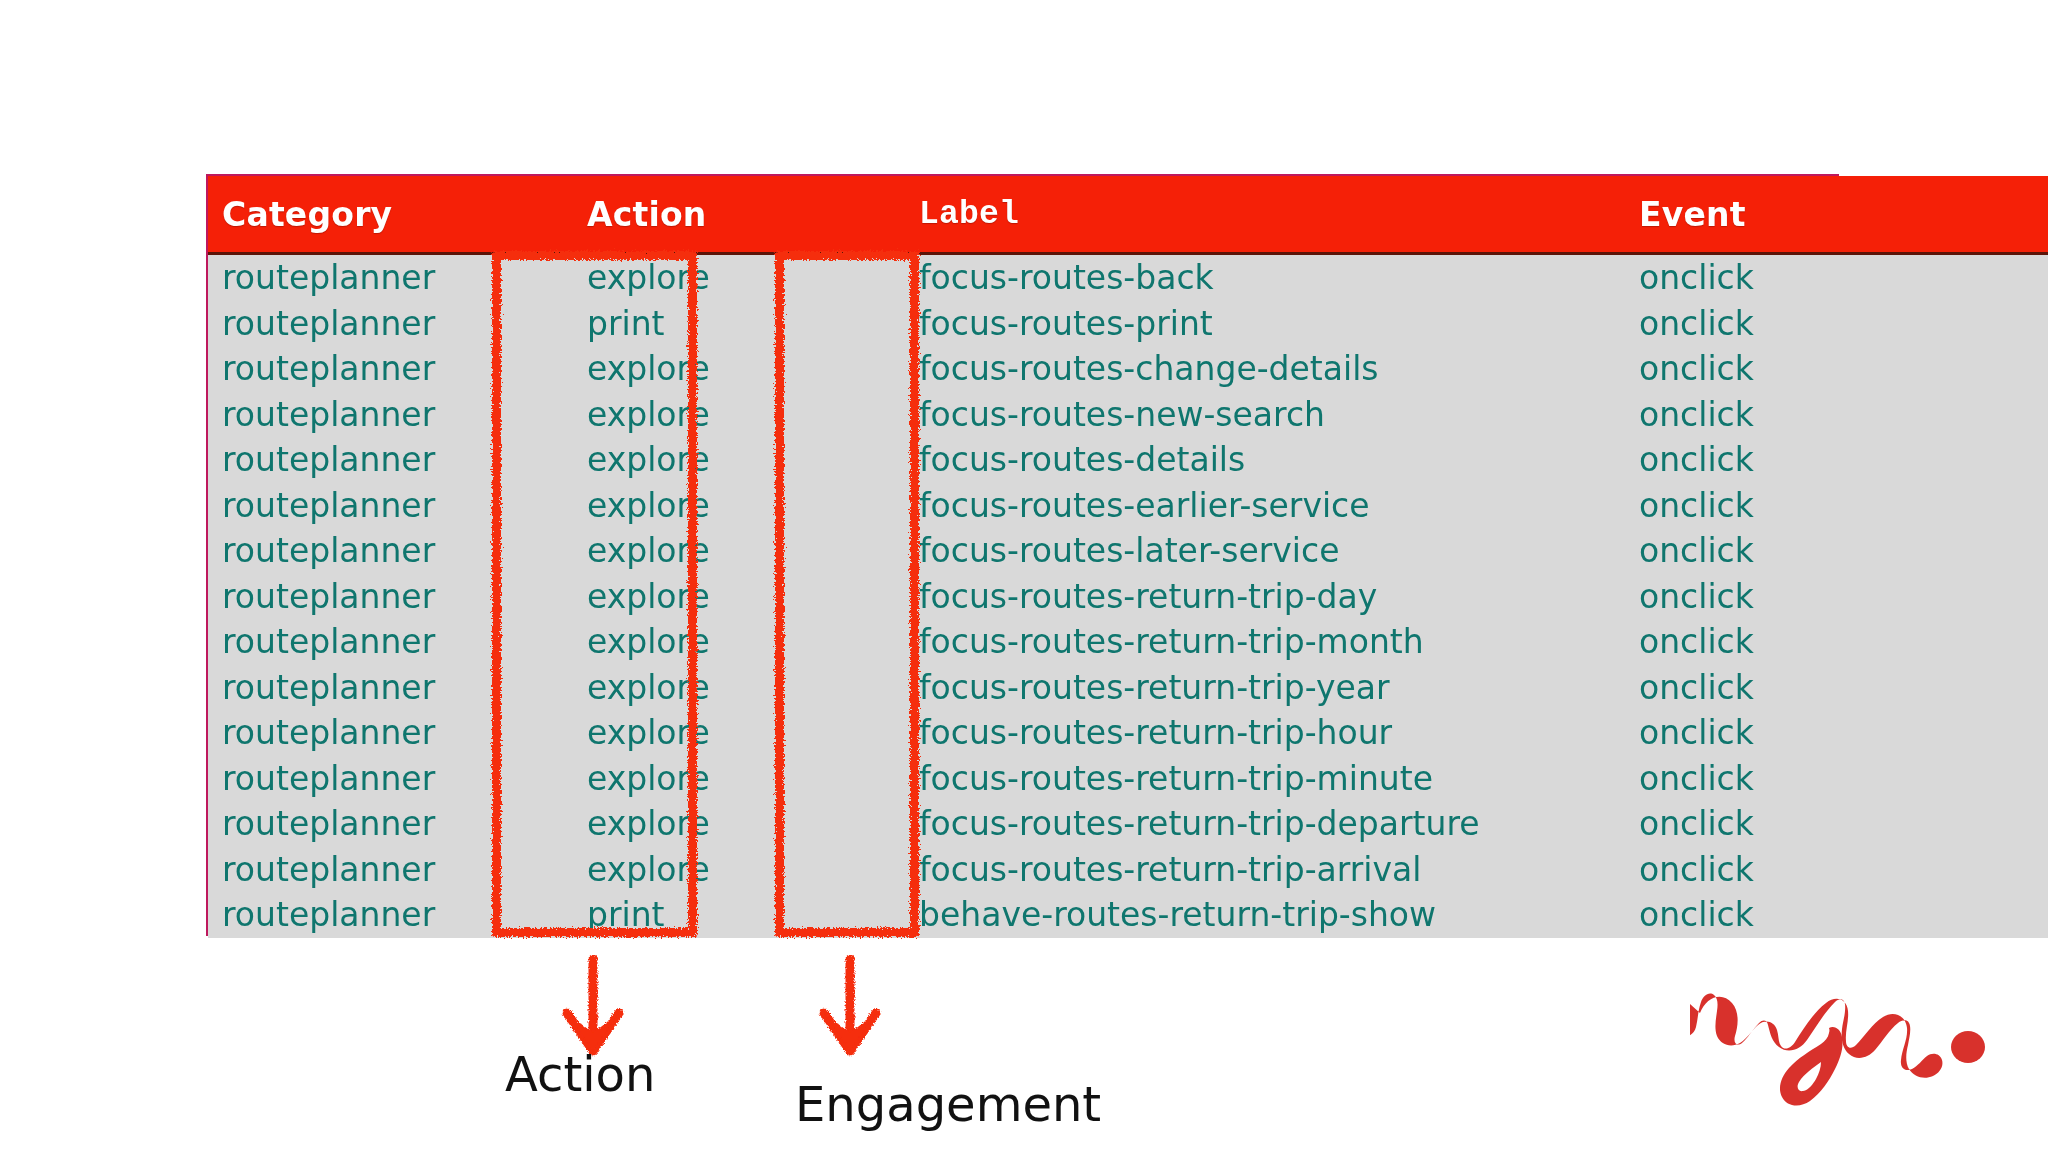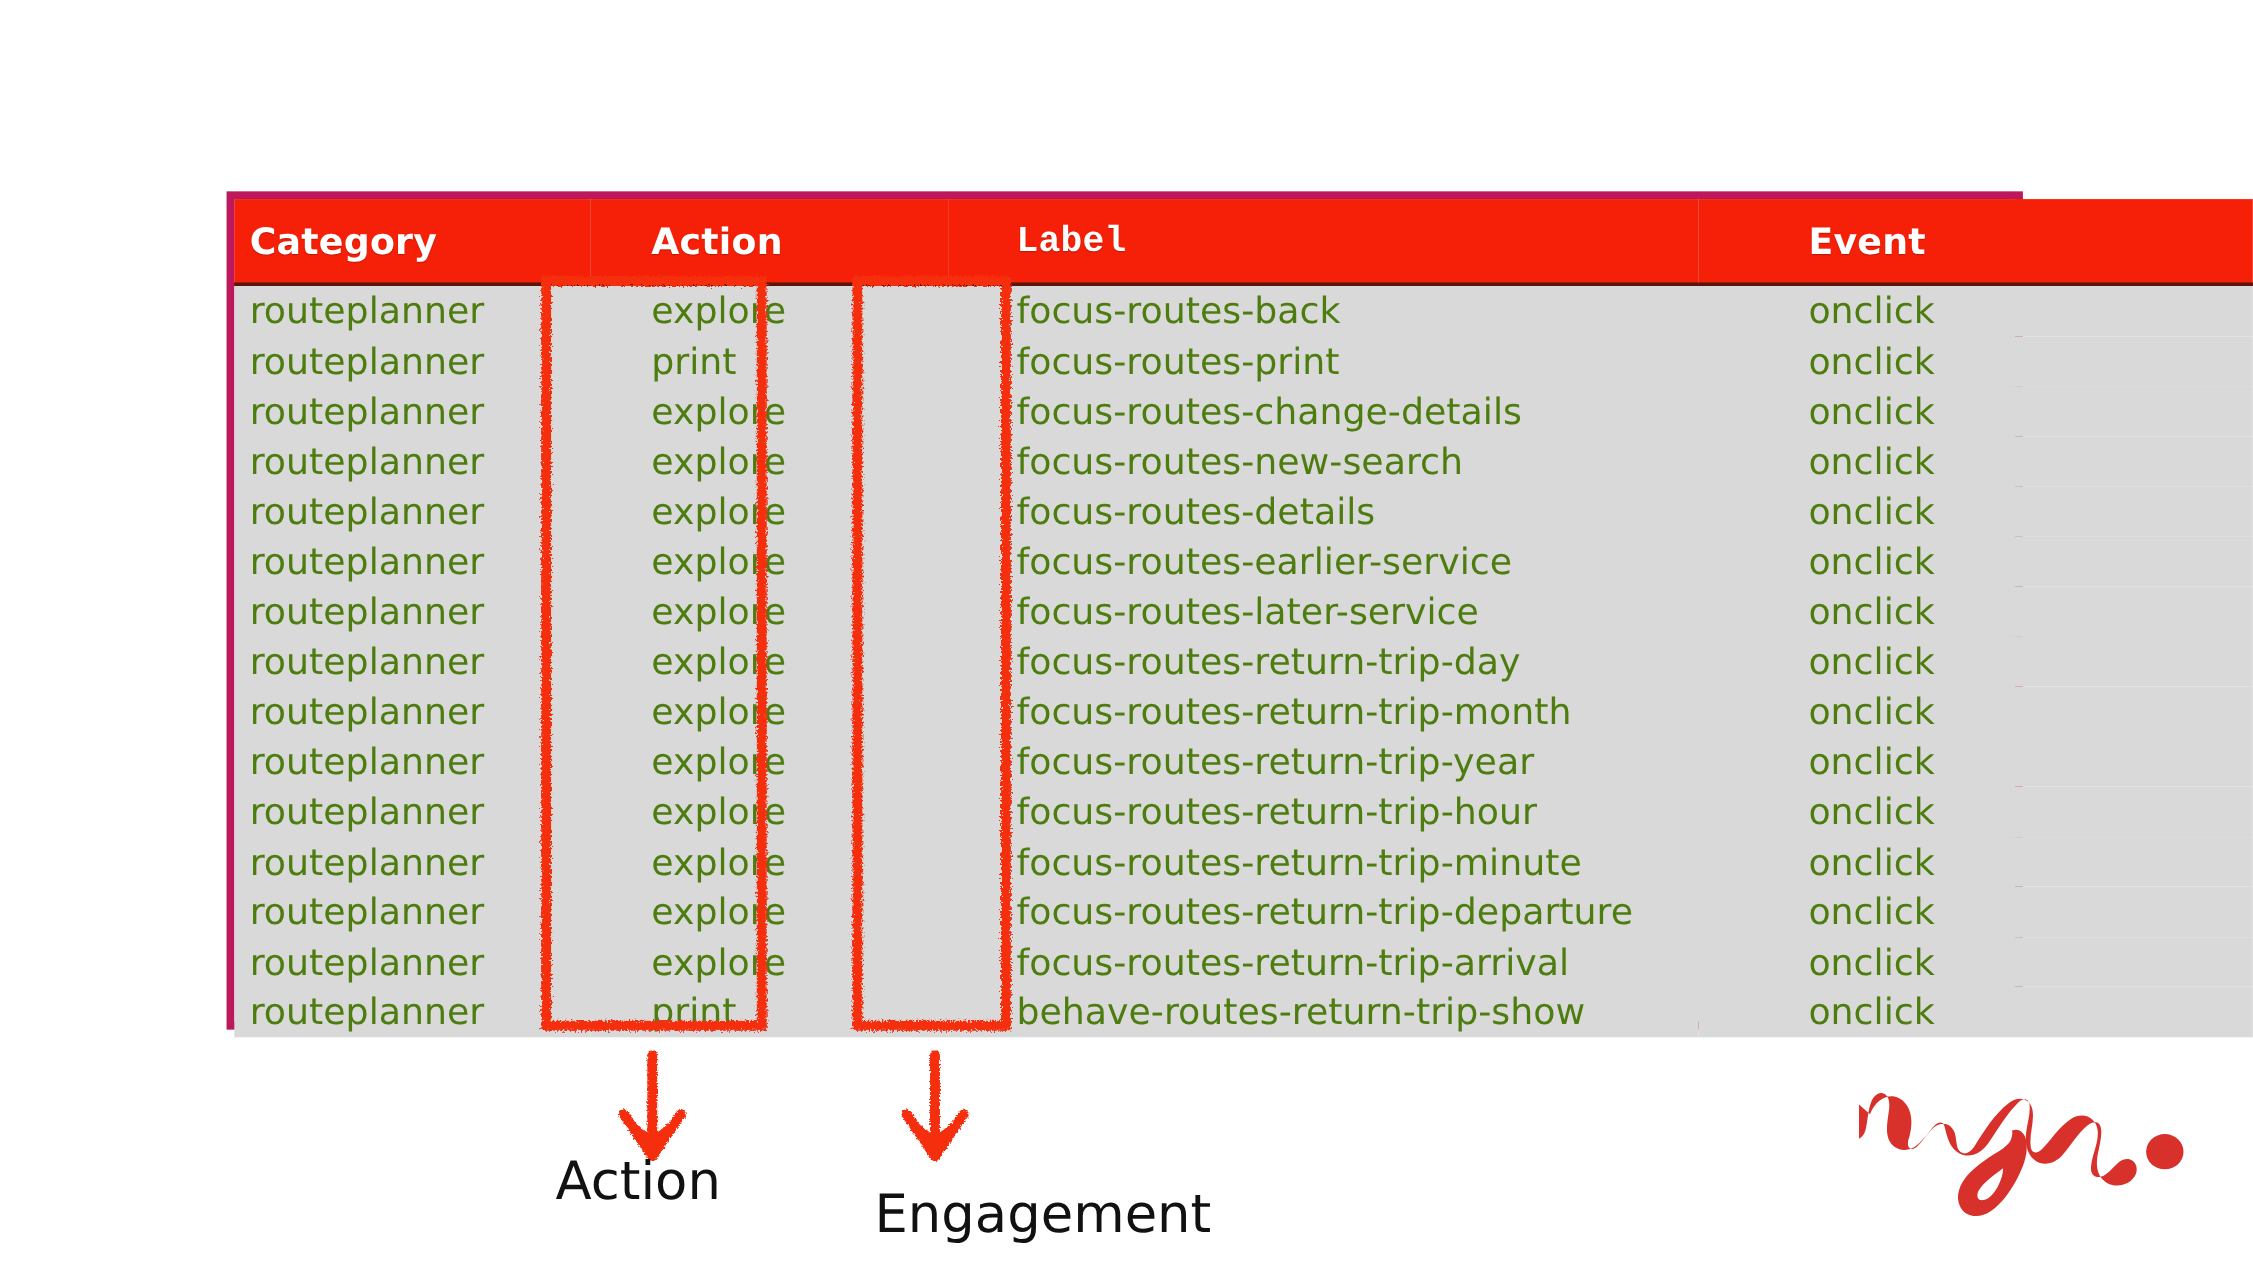--- a/index.html
+++ b/index.html
@@ -18,21 +18,21 @@
   }
 
   
   #table-wrap {
     position: absolute;
     left: 206px;
     top: 174px;
     width: 1633px;
     height: 762px;
     box-sizing: border-box;
-    border: 7px solid #be185d;
+    border: 2px solid #be185d;
     background: #d9d9d9;
   }
   table.tagging-table {
     width: 100%;
     border-collapse: collapse;
     table-layout: fixed;
   }
   table.tagging-table thead tr {
     background: #f52007;
   }
@@ -42,21 +42,21 @@
     font-weight: bold;
     text-align: left;
     padding: 0;
     height: 76px;
     vertical-align: middle;
     letter-spacing: 0.2px;
     border-bottom: 3px solid #5b1408;
     text-shadow: 0 1px 1px rgba(90,10,0,0.35);
   }
   table.tagging-table tbody td {
-    color: #4d7c0f;
+    color: #0f766e;
     font-size: 33px;
     font-weight: 400;
     padding: 0;
     height: 45.5px;
     line-height: 45.5px;
     vertical-align: middle;
     white-space: nowrap;
     background: #d9d9d9;
   }
   .col-category { width: 310px; padding-left: 14px !important; }

